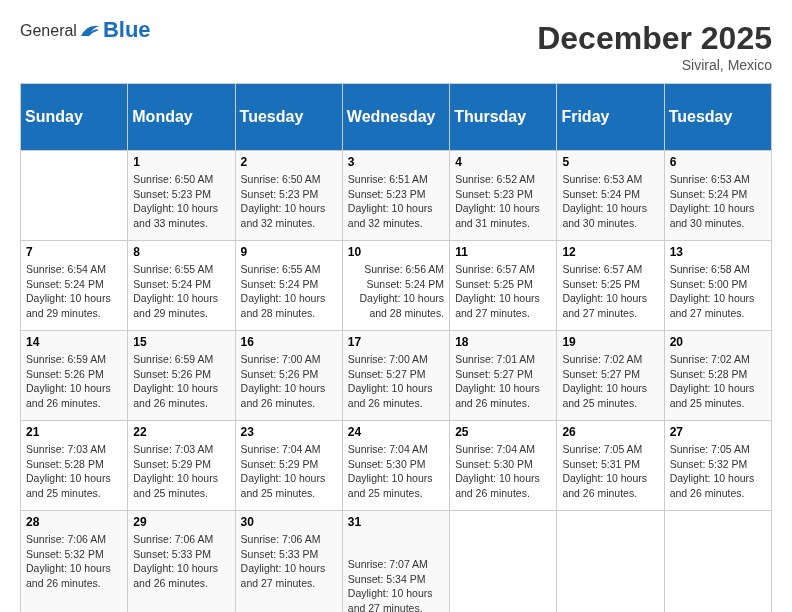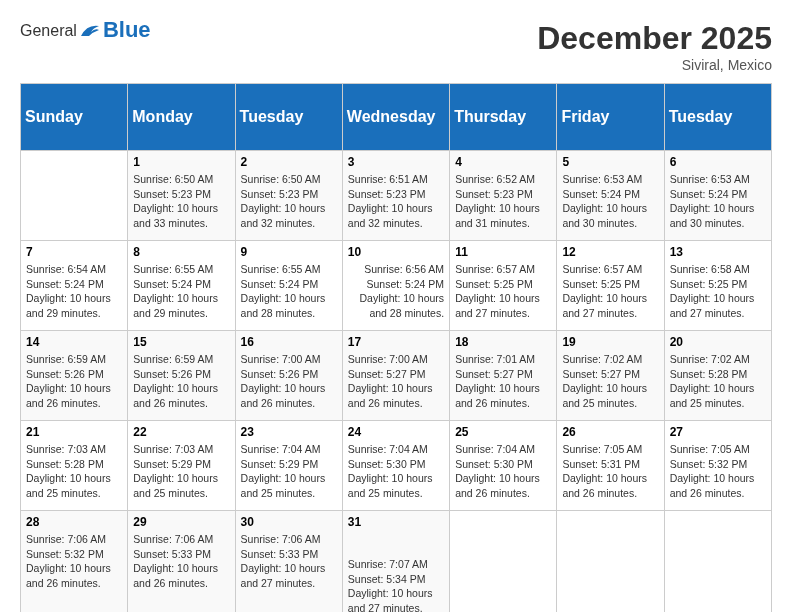--- a/index.html
+++ b/index.html
@@ -196,21 +196,21 @@
         <td>
           <span class="day-num">12</span>
           <div class="day-info" style="white-space: pre-line;">Sunrise: 6:57 AM
 Sunset: 5:25 PM
 Daylight: 10 hours
 and 27 minutes.</div>
         </td>
         <td>
           <span class="day-num">13</span>
           <div class="day-info" style="white-space: pre-line;">Sunrise: 6:58 AM
-Sunset: 5:25 PM
+Sunset: 5:00 PM
 Daylight: 10 hours
 and 27 minutes.</div>
         </td>
       </tr>
       <tr>
         <td>
           <span class="day-num">14</span>
           <div class="day-info" style="white-space: pre-line;">Sunrise: 6:59 AM
 Sunset: 5:26 PM
 Daylight: 10 hours

